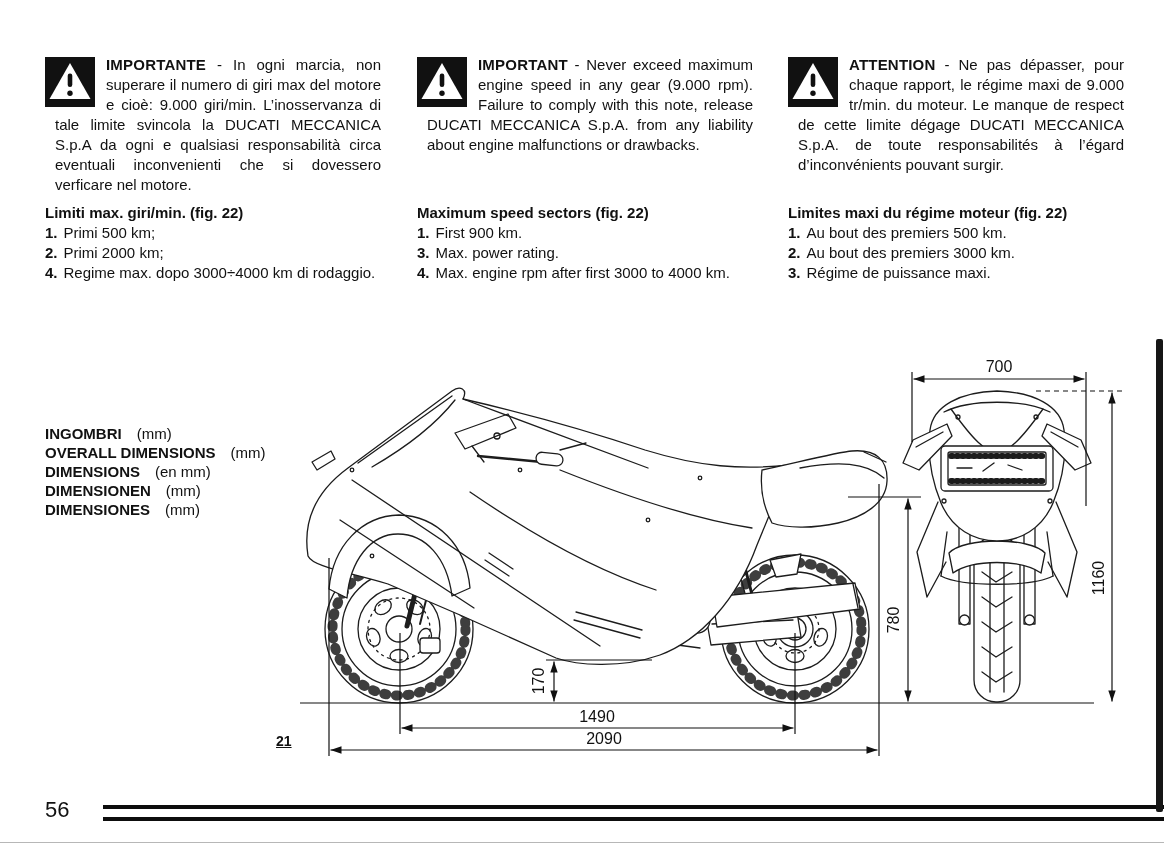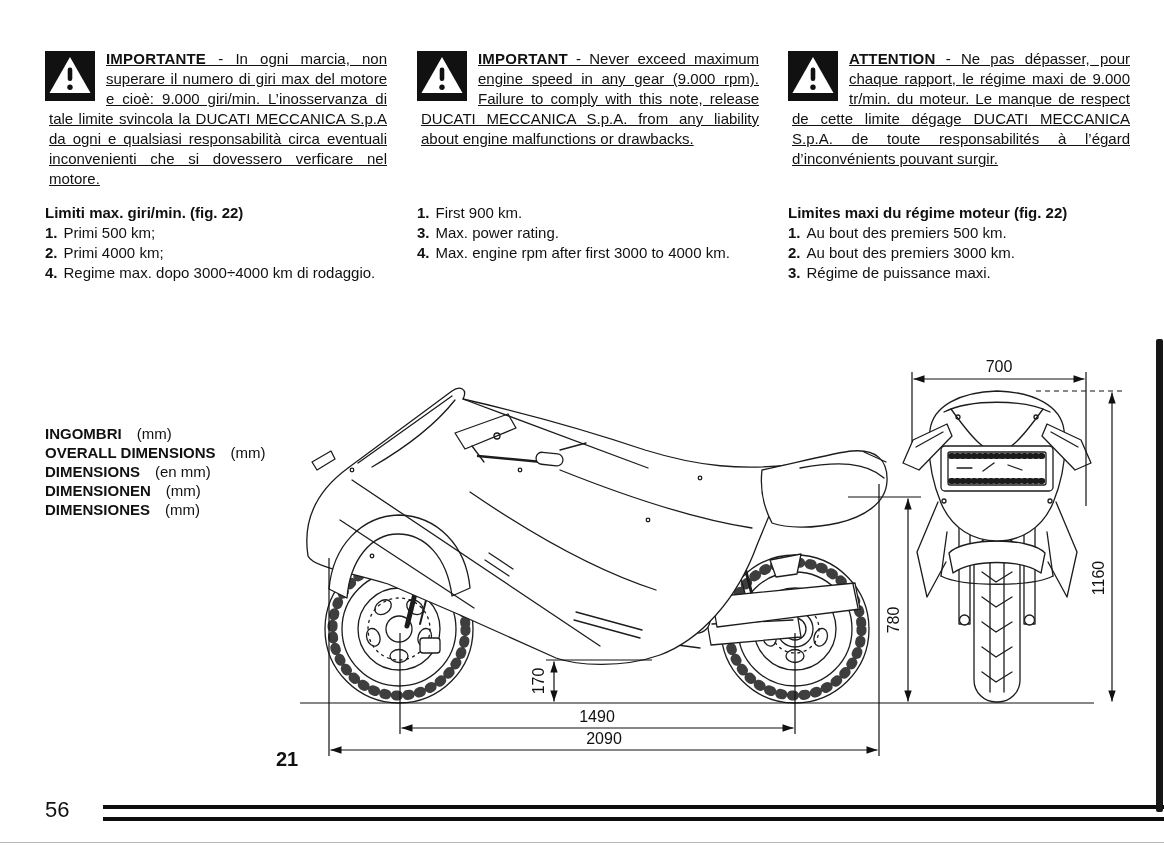--- a/index.html
+++ b/index.html
@@ -2,31 +2,31 @@
 <html><head>
 <meta charset="utf-8">
 <style>
   html,body{margin:0;padding:0;background:#ffffff;}
   .page{
     position:relative;width:1164px;height:845px;background:#ffffff;
     font-family:"Liberation Sans",sans-serif;color:#111;overflow:hidden;
   }
   .col{position:absolute;top:45px;width:346px;}
   .col-it{left:45px;} .col-en{left:417px;} .col-fr{left:788px;}
-  .warn p{margin:4px;font-size:15px;line-height:20px;text-align:justify;text-decoration:underline;}
+  .warn p{margin:10px;font-size:15px;line-height:20px;text-align:justify;}
   .warn b{font-weight:bold;letter-spacing:.2px;}
   .warn-icon{float:left;width:50px;height:50px;margin:2px 11px 6px 0;}
   .list{position:absolute;top:158px;left:0;right:0;}
   .list-title{font-weight:bold;font-size:15px;line-height:20px;}
   .li{font-size:15px;line-height:20px;}
   .li-num{font-weight:bold;margin-right:6px;}
   .dim-labels{position:absolute;left:45px;top:424px;font-size:15px;line-height:19px;white-space:nowrap;}
   .dl b{font-weight:bold;}
   .dl span{margin-left:15px;}
-  .fig-num{position:absolute;left:276px;top:748px;font-size:20px;font-weight:bold;}
+  .fig-num{position:absolute;left:276px;top:733px;font-size:14px;font-weight:bold;text-decoration:underline;}
   .page-num{position:absolute;left:45px;top:797px;font-size:22px;}
   .rule{position:absolute;left:103px;right:0;height:4px;background:#0d0d0d;}
   .rule1{top:805px;} .rule2{top:817px;}
   .scan-band{position:absolute;left:1156px;top:339px;width:7px;height:473px;background:#161616;border-radius:2px;}
   .bottom-edge{position:absolute;left:0;top:842px;width:100%;height:1px;background:#b7b7b7;}
   svg.drawing{position:absolute;left:0;top:0;width:1164px;height:845px;pointer-events:none;}
   svg.drawing text{font-family:"Liberation Sans",sans-serif;font-size:16px;fill:#111;stroke:none;}
 </style>
 </head>
 <body>
@@ -41,38 +41,39 @@
           <path d="M25 6 L45.5 42 L4.5 42 Z" fill="#fff"></path>
           <rect x="22.7" y="16.5" width="4.6" height="13.5" rx="2.2" fill="#111"></rect>
           <circle cx="25" cy="36.2" r="2.7" fill="#111"></circle>
         </svg>
       </span>
       <p><b>IMPORTANTE</b><span> - In ogni marcia, non superare il numero di giri max del motore e cioè: 9.000 giri/min. L’inosservanza di tale limite svincola la DUCATI MECCANICA S.p.A da ogni e qualsiasi responsabilità circa eventuali inconvenienti che si dovessero verficare nel motore.</span></p>
     </div>
     <div class="list">
       <div class="list-title">Limiti max. giri/min. (fig. 22)</div>
       <div class="li"><span class="li-num">1.</span><span>Primi 500 km;</span></div>
-      <div class="li"><span class="li-num">2.</span><span>Primi 4000 km;</span></div>
+      <div class="li"><span class="li-num">2.</span><span>Primi 2000 km;</span></div>
       <div class="li"><span class="li-num">4.</span><span>Regime max. dopo 3000÷4000 km di rodaggio.</span></div>
     </div>
   </div>
 
   <div class="col col-en">
     <div class="warn">
       <span class="warn-icon">
         <svg viewBox="0 0 50 50" width="50" height="50">
           <rect width="50" height="50" fill="#111"></rect>
           <path d="M25 6 L45.5 42 L4.5 42 Z" fill="#fff"></path>
           <rect x="22.7" y="16.5" width="4.6" height="13.5" rx="2.2" fill="#111"></rect>
           <circle cx="25" cy="36.2" r="2.7" fill="#111"></circle>
         </svg>
       </span>
       <p><b>IMPORTANT</b><span> - Never exceed maximum engine speed in any gear (9.000 rpm). Failure to comply with this note, release DUCATI MECCANICA S.p.A. from any liability about engine malfunctions or drawbacks.</span></p>
     </div>
     <div class="list">
+      <div class="list-title">Maximum speed sectors (fig. 22)</div>
       <div class="li"><span class="li-num">1.</span><span>First 900 km.</span></div>
       <div class="li"><span class="li-num">3.</span><span>Max. power rating.</span></div>
       <div class="li"><span class="li-num">4.</span><span>Max. engine rpm after first 3000 to 4000 km.</span></div>
     </div>
   </div>
 
   <div class="col col-fr">
     <div class="warn">
       <span class="warn-icon">
         <svg viewBox="0 0 50 50" width="50" height="50">

